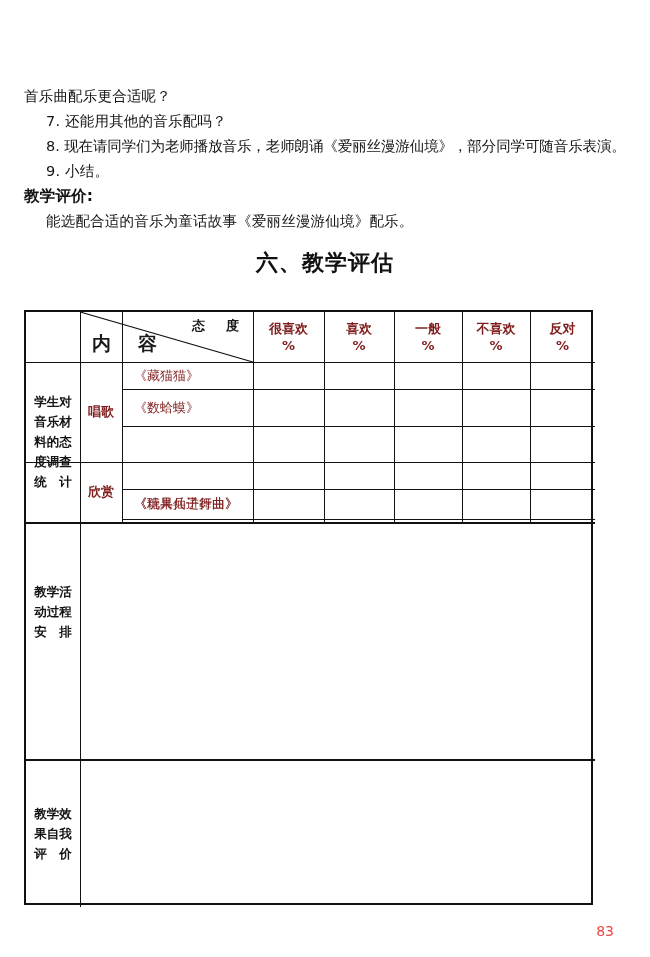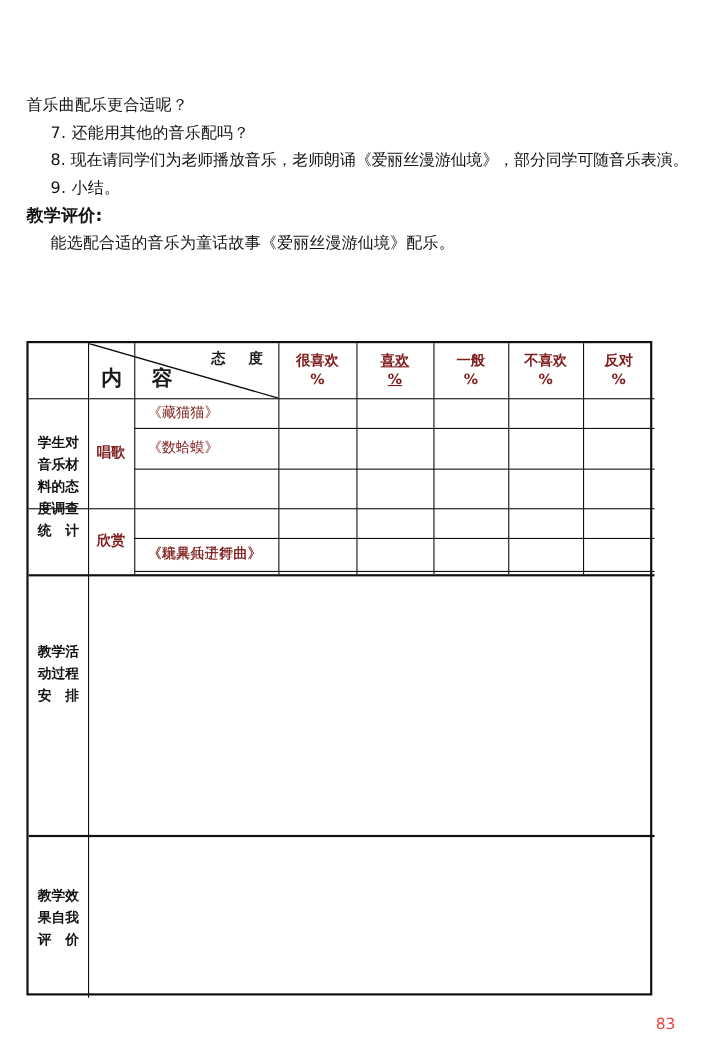--- a/index.html
+++ b/index.html
@@ -166,20 +166,21 @@
 
   <div class="body-text">
     <div class="line">首乐曲配乐更合适呢？</div>
     <div class="line indent">7. 还能用其他的音乐配吗？</div>
     <div class="line indent tight">8. 现在请同学们为老师播放音乐，老师朗诵《爱丽丝漫游仙境》，部分同学可随音乐表演。</div>
     <div class="line indent">9. 小结。</div>
     <div class="line bold">教学评价:</div>
     <div class="line indent">能选配合适的音乐为童话故事《爱丽丝漫游仙境》配乐。</div>
   </div>
 
+  <div class="section-heading">六、教学评估</div>
 
   <div class="eval-table">
 
     <div class="grid">
 
       <div class="vline" style="left:54px;  height:595px;"></div>
       <div class="vline" style="left:96px;  height:210px;"></div>
       <div class="vline" style="left:227px; height:210px;"></div>
       <div class="vline" style="left:298px; height:210px;"></div>
       <div class="vline" style="left:368px; height:210px;"></div>
@@ -201,21 +202,21 @@
         <line x1="0" y1="0" x2="173" y2="50" stroke="#111" stroke-width="1.2"></line>
       </svg>
       <div class="diag-top">态　度</div>
       <div class="diag-bottom">内　容</div>
     </div>
 
     <div class="cell colhead" style="left:227px; top:0; width:71px; height:50px;">
       <span>很喜欢</span>
       <span>%</span>
     </div>
-    <div class="cell colhead" style="left:298px; top:0; width:70px; height:50px;text-decoration:underline;">
+    <div class="cell colhead" style="left:298px; top:0; width:70px; height:50px;">
       <span>喜欢</span>
       <span>%</span>
     </div>
     <div class="cell colhead" style="left:368px; top:0; width:68px; height:50px;">
       <span>一般</span>
       <span>%</span>
     </div>
     <div class="cell colhead" style="left:436px; top:0; width:68px; height:50px;">
       <span>不喜欢</span>
       <span>%</span>

